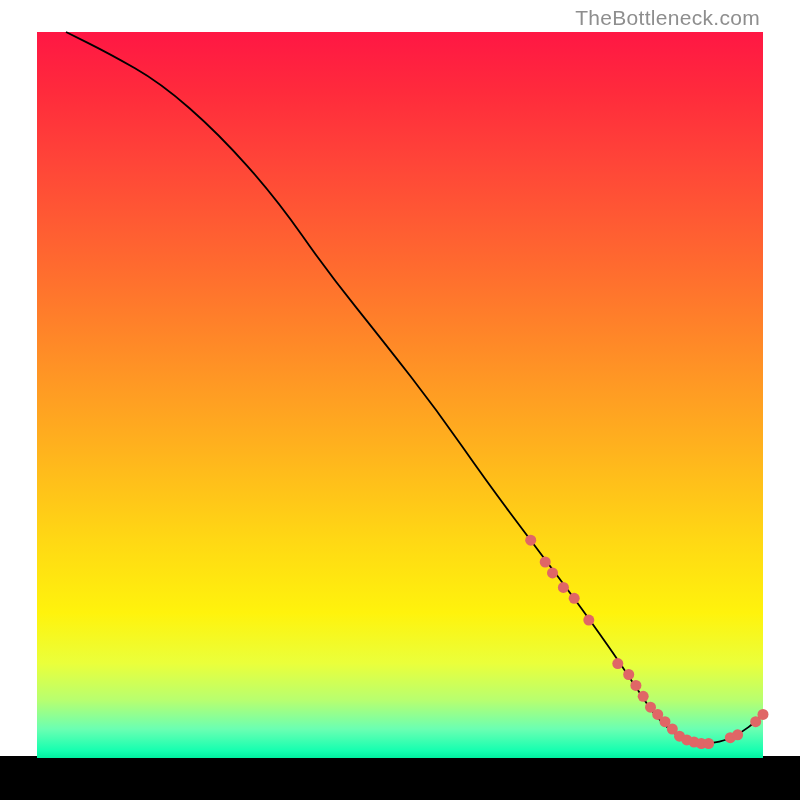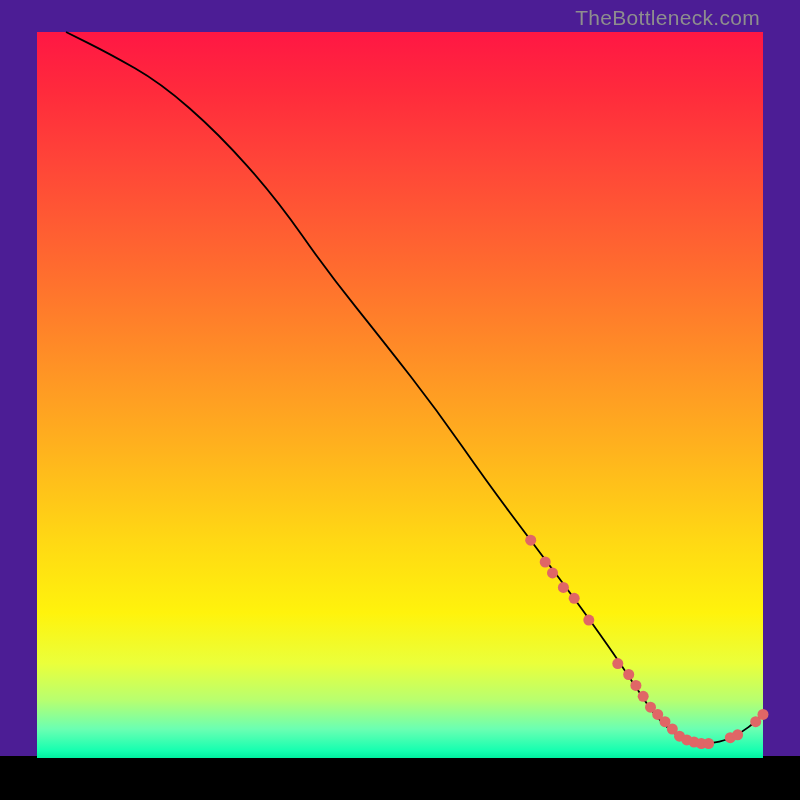--- a/index.html
+++ b/index.html
@@ -8,21 +8,21 @@
     width: 800px;
     height: 800px;
     overflow: hidden;
     background: #000;
     font-family: Arial, Helvetica, sans-serif;
   }
   .frame {
     position: relative;
     width: 800px;
     height: 756px;
-    background: #4c1d95;
+    background: #ffffff;
   }
   .plot-area {
     position: absolute;
     left: 37px;
     top: 32px;
     width: 726px;
     height: 726px;
     
     background: linear-gradient(
       to bottom,

